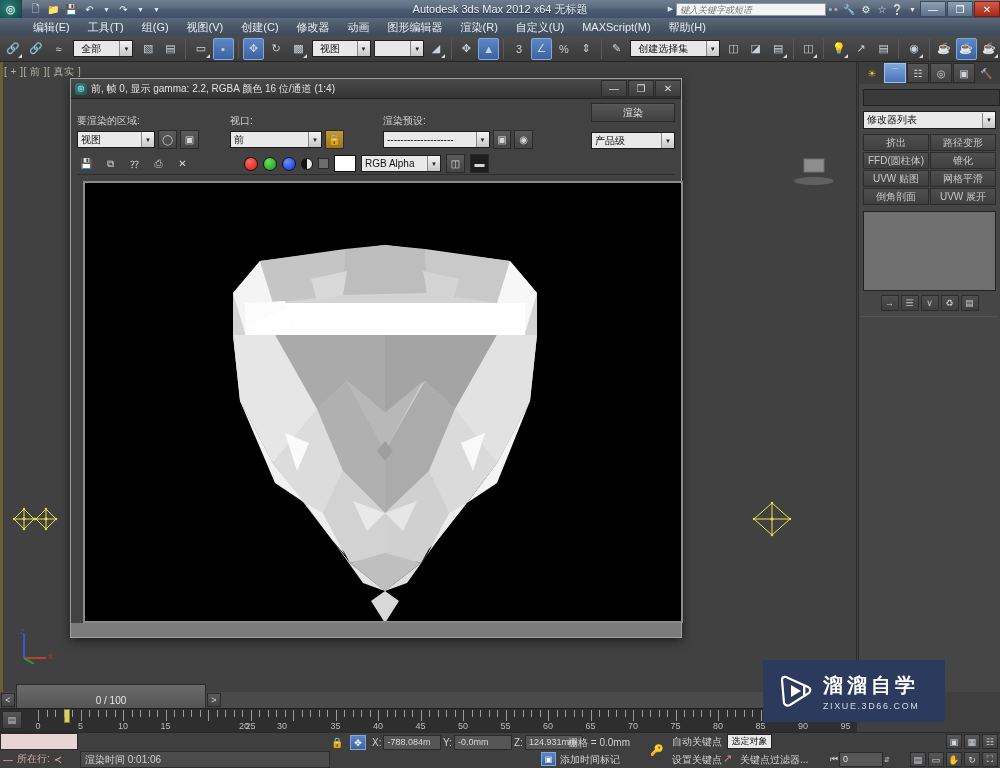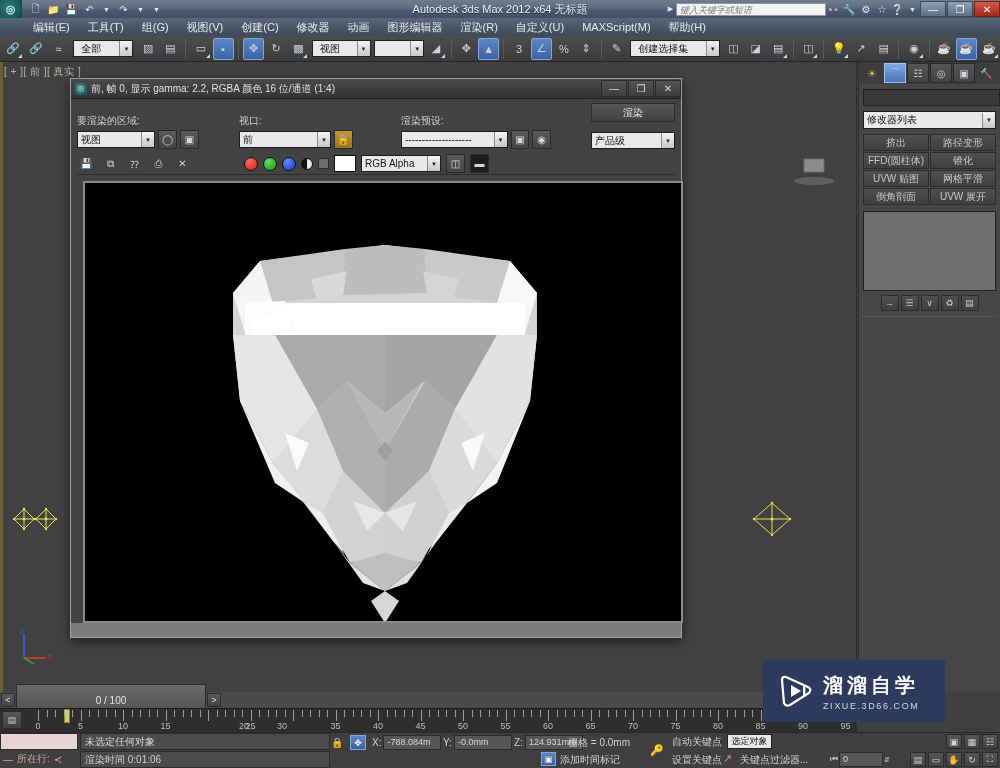--- a/index.html
+++ b/index.html
@@ -123,21 +123,21 @@
     color:#ccefec;font-size:8px;display:flex;align-items:center;justify-content:center;
   }
   .rfw-ttl { font-size:10px; color:#e2e2e2; white-space:nowrap; }
   .rfw-wb { margin-left:auto; display:flex; }
   .rfw-wb div {
     width:26px;height:17px;display:flex;align-items:center;justify-content:center;
     font-size:10px;color:#ddd; background:linear-gradient(180deg,#525252,#3d3d3d);
     border:1px solid #2a2a2a; margin-left:1px;
   }
   .rfw-body { background:#424242; padding:4px 6px 0 6px; }
-  .rrow1 { display:flex; align-items:flex-end; gap:20px; height:46px; position:relative;}
+  .rrow1 { display:flex; align-items:flex-end; gap:11px; height:46px; position:relative;}
   .fgrp { display:flex; flex-direction:column; gap:2px; }
   .flab { font-size:10px; color:#d0d0d0; }
   .fctl { display:flex; align-items:center; gap:3px; }
   .rcombo {
     height:17px; background:#e9e9e9; border:1px solid #1c1c1c; color:#111;
     font-size:10px; display:flex; align-items:center; padding-left:3px;
   }
   .rcombo .cv { flex:1; overflow:hidden; white-space:nowrap;}
   .rcombo .ca { width:13px;height:15px;background:linear-gradient(180deg,#f5f5f5,#c6c6c6);
     border-left:1px solid #888;display:flex;align-items:center;justify-content:center;font-size:6px;color:#222;}
@@ -794,21 +794,20 @@
   <div class="statusbar">
     <div class="sb-mini">
       <div class="sbx1"></div>
       <div class="sbx2">
         <span>—</span>
         <span>所在行:</span>
         <span>≺</span>
       </div>
     </div>
 
-    <div class="sb-prompt">未选定任何对象</div>
     <div class="sb-prompt2">渲染时间  0:01:06</div>
 
     <div class="sb-lock">🔒</div>
     <div class="sb-xf">✥</div>
 
     <div class="coordgrp" style="left:372px;">
       <span class="coordlab">X:</span>
       <span class="coordval">-788.084m</span>
     </div>
     <div class="coordgrp" style="left:443px;">

